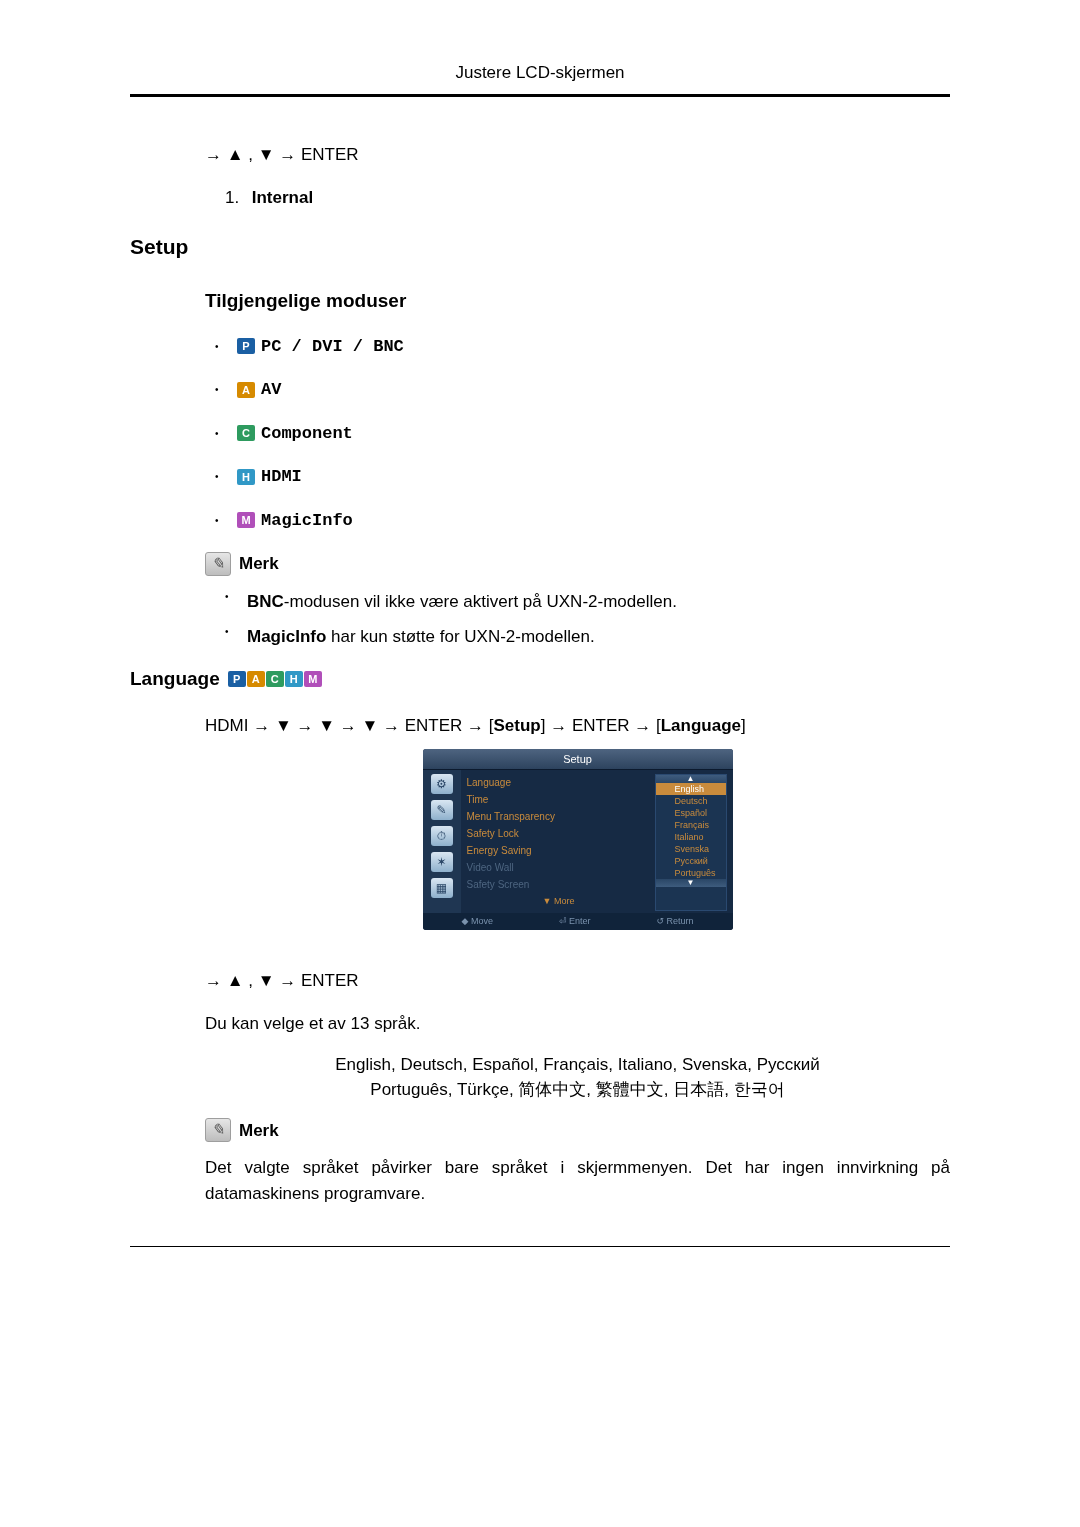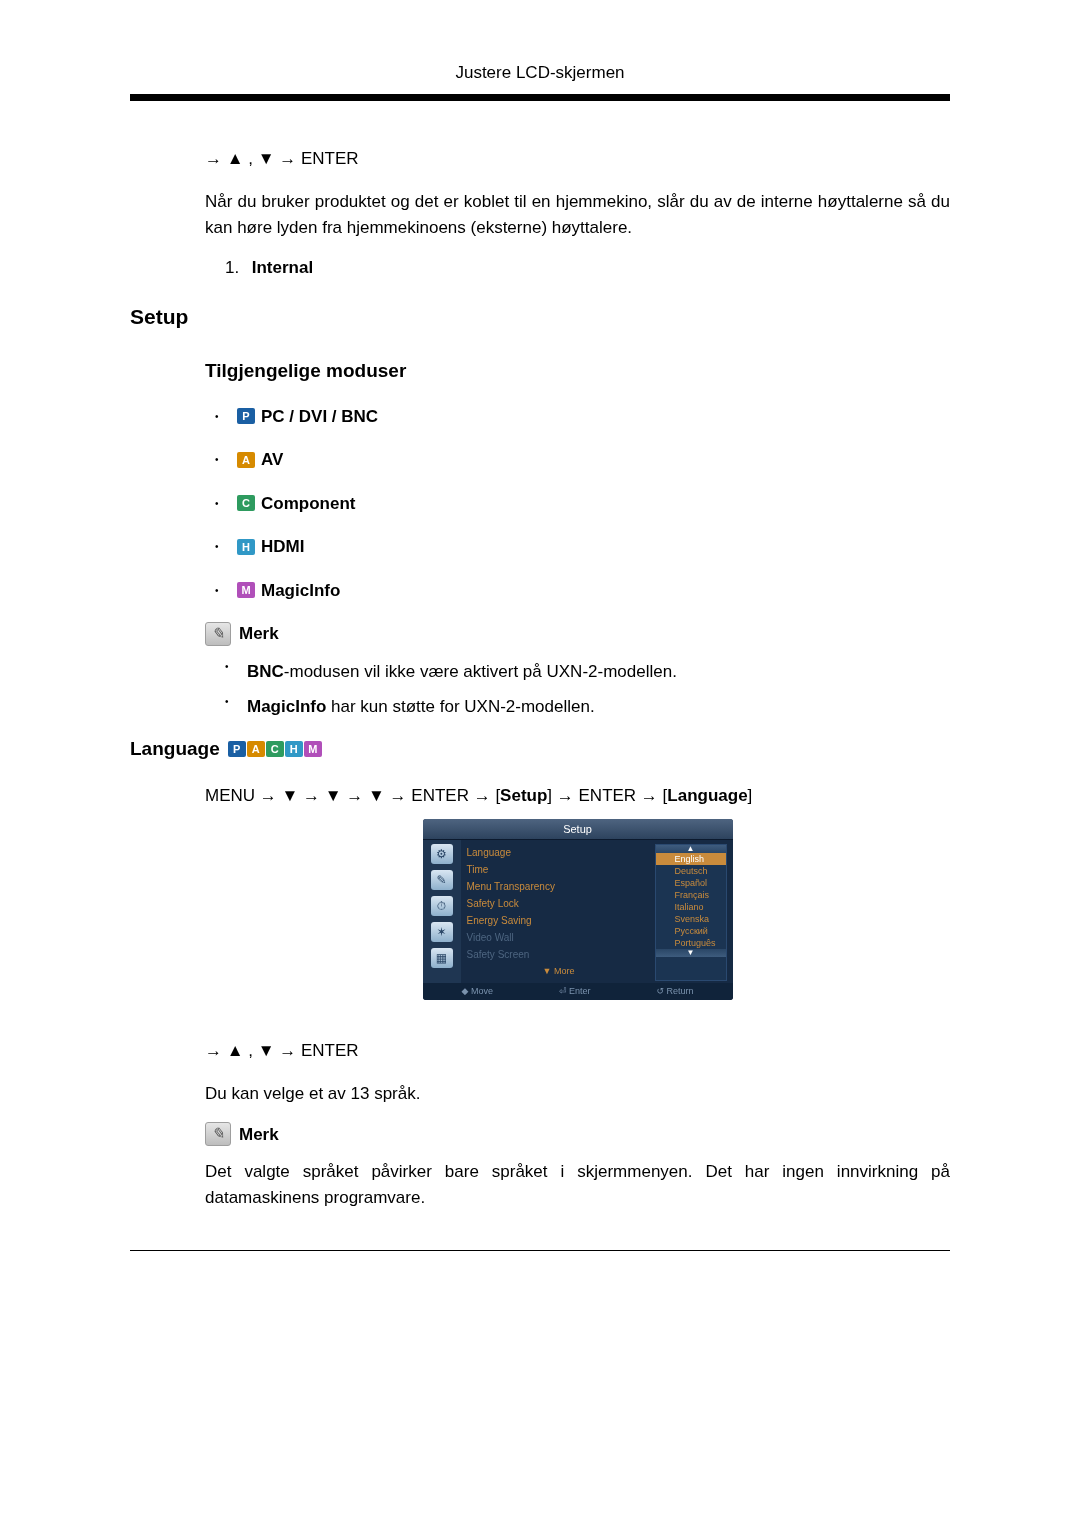--- a/index.html
+++ b/index.html
@@ -14,21 +14,21 @@
       color: #000;
       background: #fff;
       padding: 60px 130px 80px 130px;
       max-width: 1080px;
       margin: 0 auto;
     }
     .header-title {
       text-align: center;
       font-size: 17px;
       padding-bottom: 8px;
-      border-bottom: 7px solid #000000;
+      border-bottom: 3px solid #000000;
       margin-bottom: 45px;
     }
     .section-indent {
       padding-left: 75px;
     }
     .nav-line {
       margin-bottom: 18px;
     }
     .paragraph {
       text-align: justify;
@@ -91,20 +91,21 @@
       margin-right: 6px;
       border-radius: 2px;
     }
     .icon-P { background: #1a5fa3; }
     .icon-A { background: #d68a00; }
     .icon-C { background: #2e9b5f; }
     .icon-H { background: #3098c6; }
     .icon-M { background: #b04fb9; }
     .mode-label {
       font-weight: bold;
+      font-family: Liberation Mono, monospace;
     }
     .merk-row {
       display: flex;
       align-items: center;
       margin: 15px 0 12px 0;
     }
     .merk-icon {
       width: 26px;
       height: 24px;
       background: linear-gradient(#e6e6e6, #bdbdbd);
@@ -267,21 +268,20 @@
     }
   </style>
 </head>
 <body>
 
 <div class="header-title">Justere LCD-skjermen</div>
 
 <div class="section-indent">
   <div class="nav-line">→ ▲ , ▼ → ENTER</div>
 
-  <p class="paragraph">Når du bruker produktet og det er koblet til en hjemmekino, slår du av de interne høyttalerne så du kan høre lyden fra hjemmekinoens (eksterne) høyttalere.</p>
 
   <ol class="numbered-list">
     <li>
       <span class="list-num">1.</span>
       <span class="list-title">Internal</span>
     </li>
   </ol>
 </div>
 
 <div class="h1">Setup</div>
@@ -340,21 +340,21 @@
     <span class="icon-box icon-P">P</span>
     <span class="icon-box icon-A">A</span>
     <span class="icon-box icon-C">C</span>
     <span class="icon-box icon-H">H</span>
     <span class="icon-box icon-M">M</span>
   </span>
 </div>
 
 <div class="section-indent">
   <div class="menu-path">
-    <span>MENU → ▼ → ▼ → ▼ → ENTER → [</span><span class="bracket">Setup</span><span>] → ENTER → [</span><span class="bracket">Language</span><span>]</span>
+    <span>HDMI → ▼ → ▼ → ▼ → ENTER → [</span><span class="bracket">Setup</span><span>] → ENTER → [</span><span class="bracket">Language</span><span>]</span>
   </div>
 
   <div class="osd-wrap">
     <div class="osd">
       <div class="osd-title">Setup</div>
       <div class="osd-body">
         <div class="osd-side">
           <div class="osd-side-icon">⚙</div>
           <div class="osd-side-icon">✎</div>
           <div class="osd-side-icon">⏱</div>
@@ -407,20 +407,24 @@
         <span>⏎ Enter</span>
         <span>↺ Return</span>
       </div>
     </div>
   </div>
 
   <div class="nav-line">→ ▲ , ▼ → ENTER</div>
 
   <p class="paragraph">Du kan velge et av 13 språk.</p>
 
+  <div class="lang-list-wrap">
+    <div>English, Deutsch, Español, Français, Italiano, Svenska, Русский</div>
+    <div>Português, Türkçe, 简体中文,   繁體中文, 日本語, 한국어</div>
+  </div>
 
   <div class="merk-row">
     <span class="merk-icon">✎</span>
     <span class="merk-label">Merk</span>
   </div>
 
   <p class="paragraph">Det valgte språket påvirker bare språket i skjermmenyen. Det har ingen innvirkning på datamaskinens programvare.</p>
 </div>
 
 <hr class="hr-bottom">

